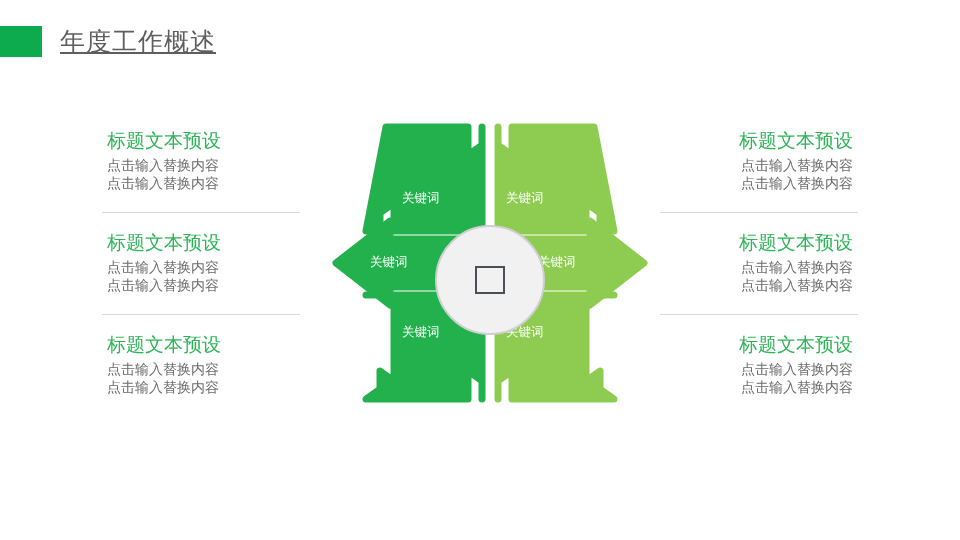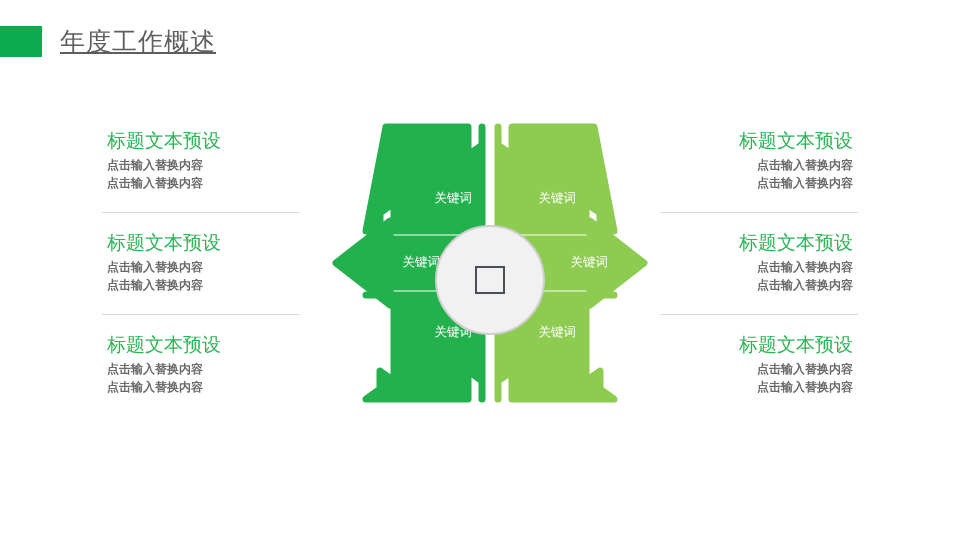--- a/index.html
+++ b/index.html
@@ -65,25 +65,24 @@
     font-size: 19px;
     line-height: 26px;
     color: #2eb457;
     white-space: nowrap;
     margin: 0 0 2px 0;
   }
   #col-left .block-title  { padding-left: 47px; }
   #col-right .block-title { padding-right: 47px; }
 
   .block-line {
-    font-size: 12px;
+    font-size: 14px;
     line-height: 18px;
     color: #6b6b6b;
     white-space: nowrap;
-    font-weight: bold;
   }
   #col-left .block-line  { padding-left: 47px; }
   #col-right .block-line { padding-right: 47px; }
 
   .divider {
     position: absolute;
     height: 1px;
     background: #d9d9d9;
     width: 198px;
   }
@@ -101,21 +100,21 @@
     height: 315px;
   }
   #diagram svg { display: block; }
 
   .kw-label {
     position: absolute;
     font-size: 12.5px;
     line-height: 14px;
     color: #ffffff;
     white-space: nowrap;
-    text-align: right;
+    text-align: left;
     width: 70px;
   }
   .kw-tl { left: 72px;  top: 88px; }
   .kw-tr { left: 176px; top: 88px; }
   .kw-ml { left: 40px;  top: 152px; }
   .kw-mr | { }
   .kw-mr { left: 208px; top: 152px; }
   .kw-bl { left: 72px;  top: 222px; }
   .kw-br { left: 176px; top: 222px; }
 

